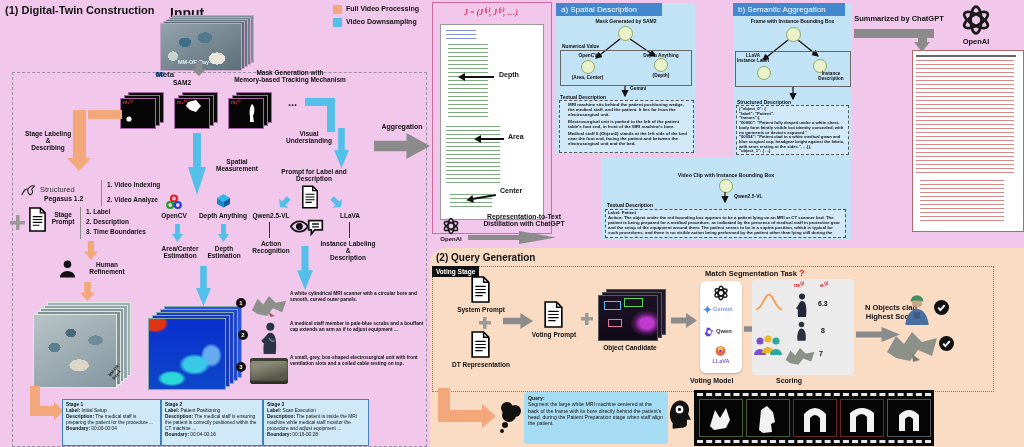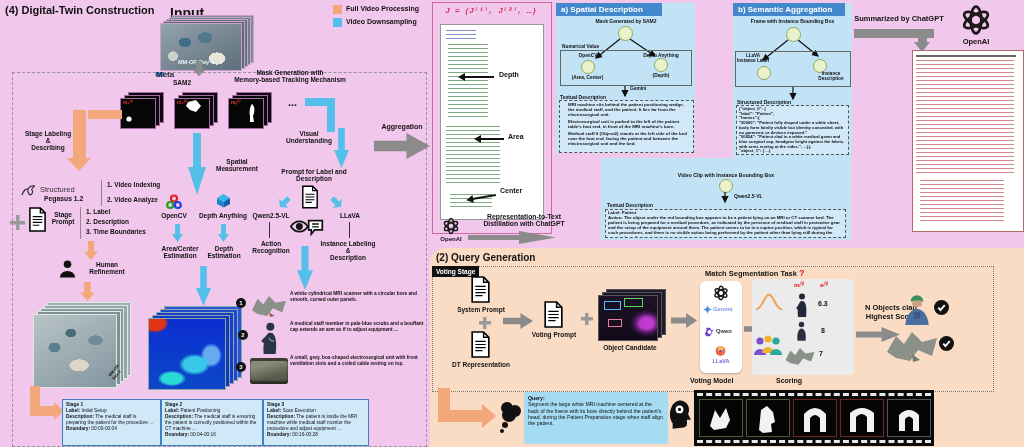--- a/index.html
+++ b/index.html
@@ -6,21 +6,21 @@
   #cv{position:relative;width:1024px;height:447px;background:#f1c7ec;font-family:"Liberation Sans",sans-serif;color:#111;overflow:hidden}
   .abs{position:absolute}
   .b{font-weight:bold}
   .c{text-align:center}
   .p{white-space:pre-line}
   .fa{clip-path:polygon(28% 0,72% 0,72% 55%,100% 55%,50% 100%,0 55%,28% 55%)}
   .fr{clip-path:polygon(0 30%,58% 30%,58% 0,100% 50%,58% 100%,58% 70%,0 70%)}
   .blue{background:#54bfe9}.or{background:#f3a87c}.gray{background:#8b8b8b}
   .dash{border:1px dashed #9a8fa0}
   .stage{background:#cfe9f8;border:1px solid #3f7fc0;font-size:4.8px;line-height:1.25;padding:2px 3px;box-sizing:border-box}
-  .hdr{background:#4388cc;color:#fff;font-weight:bold;font-size:8px;padding:2px 5px;box-sizing:border-box}
+  .hdr{background:#4388cc;color:#fff;font-weight:normal;font-size:8px;padding:2px 5px;box-sizing:border-box}
   .bluebox{background:#c2e2f6}
   .circ{position:absolute;background:#eaf2cd;border:1px solid #8fa958;border-radius:50%}
   .arrL{position:absolute;height:2px;background:#111}
   .arrL:before{content:"";position:absolute;left:-6px;top:-3px;border:4px solid transparent;border-right:7px solid #111;border-left:0}
   .plus{background:linear-gradient(#9a9a9a,#9a9a9a) center/100% 3.5px no-repeat,linear-gradient(#9a9a9a,#9a9a9a) center/3.5px 100% no-repeat}
   .sep{background:#8a8a8a;width:1px}
   .codes-g{background-image:repeating-linear-gradient(to bottom,rgba(120,165,120,.95) 0 1px,transparent 1px 4px)}
   .codes-b{background-image:repeating-linear-gradient(to bottom,rgba(120,130,200,.9) 0 1px,transparent 1px 4px)}
   .codes-r{background-image:repeating-linear-gradient(to bottom,rgba(210,130,130,.95) 0 1px,transparent 1px 4px)}
   .stack i{position:absolute;display:block}
@@ -35,21 +35,21 @@
 <svg width="0" height="0" style="position:absolute">
     <defs>
 <marker id="ah" markerWidth="7" markerHeight="7" refX="5" refY="3" orient="auto">
         <path d="M0 0 L6 3 L0 6 Z" fill="#111"></path>
       </marker>
 </defs>
   </svg>
 
 <div id="cv">
 
-  <div class="abs b" style="left:5px;top:4px;font-size:11px">(4) Digital-Twin Construction</div>
+  <div class="abs b" style="left:5px;top:4px;font-size:11px">(1) Digital-Twin Construction</div>
 
   <div class="abs" style="left:333px;top:5px;width:9px;height:9px;background:#f3a87c"></div>
   <div class="abs b" style="left:346px;top:5px;font-size:7px">Full Video Processing</div>
   <div class="abs" style="left:333px;top:18px;width:9px;height:9px;background:#54bfe9"></div>
   <div class="abs b" style="left:346px;top:18px;font-size:7px">Video Downsampling</div>
 
   <div class="abs b" style="left:170px;top:5px;width:70px;font-size:14px">Input Video</div>
   <div class="abs stack" style="left:160px;top:15px;width:96px;height:60px">
     <i style="left:12px;top:0;width:80px;height:46px;background:#7d8f9b;border:1px solid #caa0ca"></i>
     <i style="left:9px;top:2px;width:80px;height:46px;background:#71828f;border:1px solid #caa0ca"></i>
@@ -246,21 +246,21 @@
     <div class="b">Stage 3</div>
     <div><span class="b">Label:</span> <span>Scan Execution</span></div>
     <div><span class="b">Description:</span> <span>The patient is inside the MRI machine while medical staff monitor the procedure and adjust equipment ...</span></div>
     <div><span class="b">Boundary:</span> <span>00:16-00:28</span></div>
   </div>
 
   <div class="abs b c" style="left:374px;top:123px;width:56px;font-size:7px">Aggregation</div>
   <div class="abs fr gray" style="left:374px;top:133px;width:56px;height:26px"></div>
 
   <div class="abs" style="left:432px;top:2px;width:118px;height:230px;border:1.5px solid #cf6ba2"></div>
-  <div class="abs b c" style="left:436px;top:6px;width:110px;font-size:8px;color:#d8305a;font-style:italic;font-family:Liberation Mono, monospace">J = (J⁽¹⁾, J⁽²⁾, …)</div>
+  <div class="abs b c" style="left:436px;top:6px;width:110px;font-size:8px;color:#d8305a;font-style:italic;font-family:Liberation Serif, serif">J = (J⁽¹⁾, J⁽²⁾, …)</div>
   <div class="abs" style="left:440px;top:24px;width:102px;height:194px;background:#fff;border:1px solid #999"></div>
   <div class="abs codes-b" style="left:446px;top:30px;width:30px;height:12px"></div>
   <div class="abs codes-g" style="left:448px;top:44px;width:40px;height:76px"></div>
   <div class="abs codes-g" style="left:446px;top:126px;width:54px;height:58px"></div>
   <div class="abs codes-g" style="left:450px;top:194px;width:42px;height:16px"></div>
   <div class="arrL" style="left:464px;top:76px;width:30px"></div>
   <div class="abs b" style="left:499px;top:71px;font-size:7px">Depth</div>
   <div class="arrL" style="left:480px;top:138px;width:24px"></div>
   <div class="abs b" style="left:508px;top:133px;font-size:7px">Area</div>
   <div class="arrL" style="left:472px;top:196px;width:24px;transform:rotate(-10deg)"></div>

